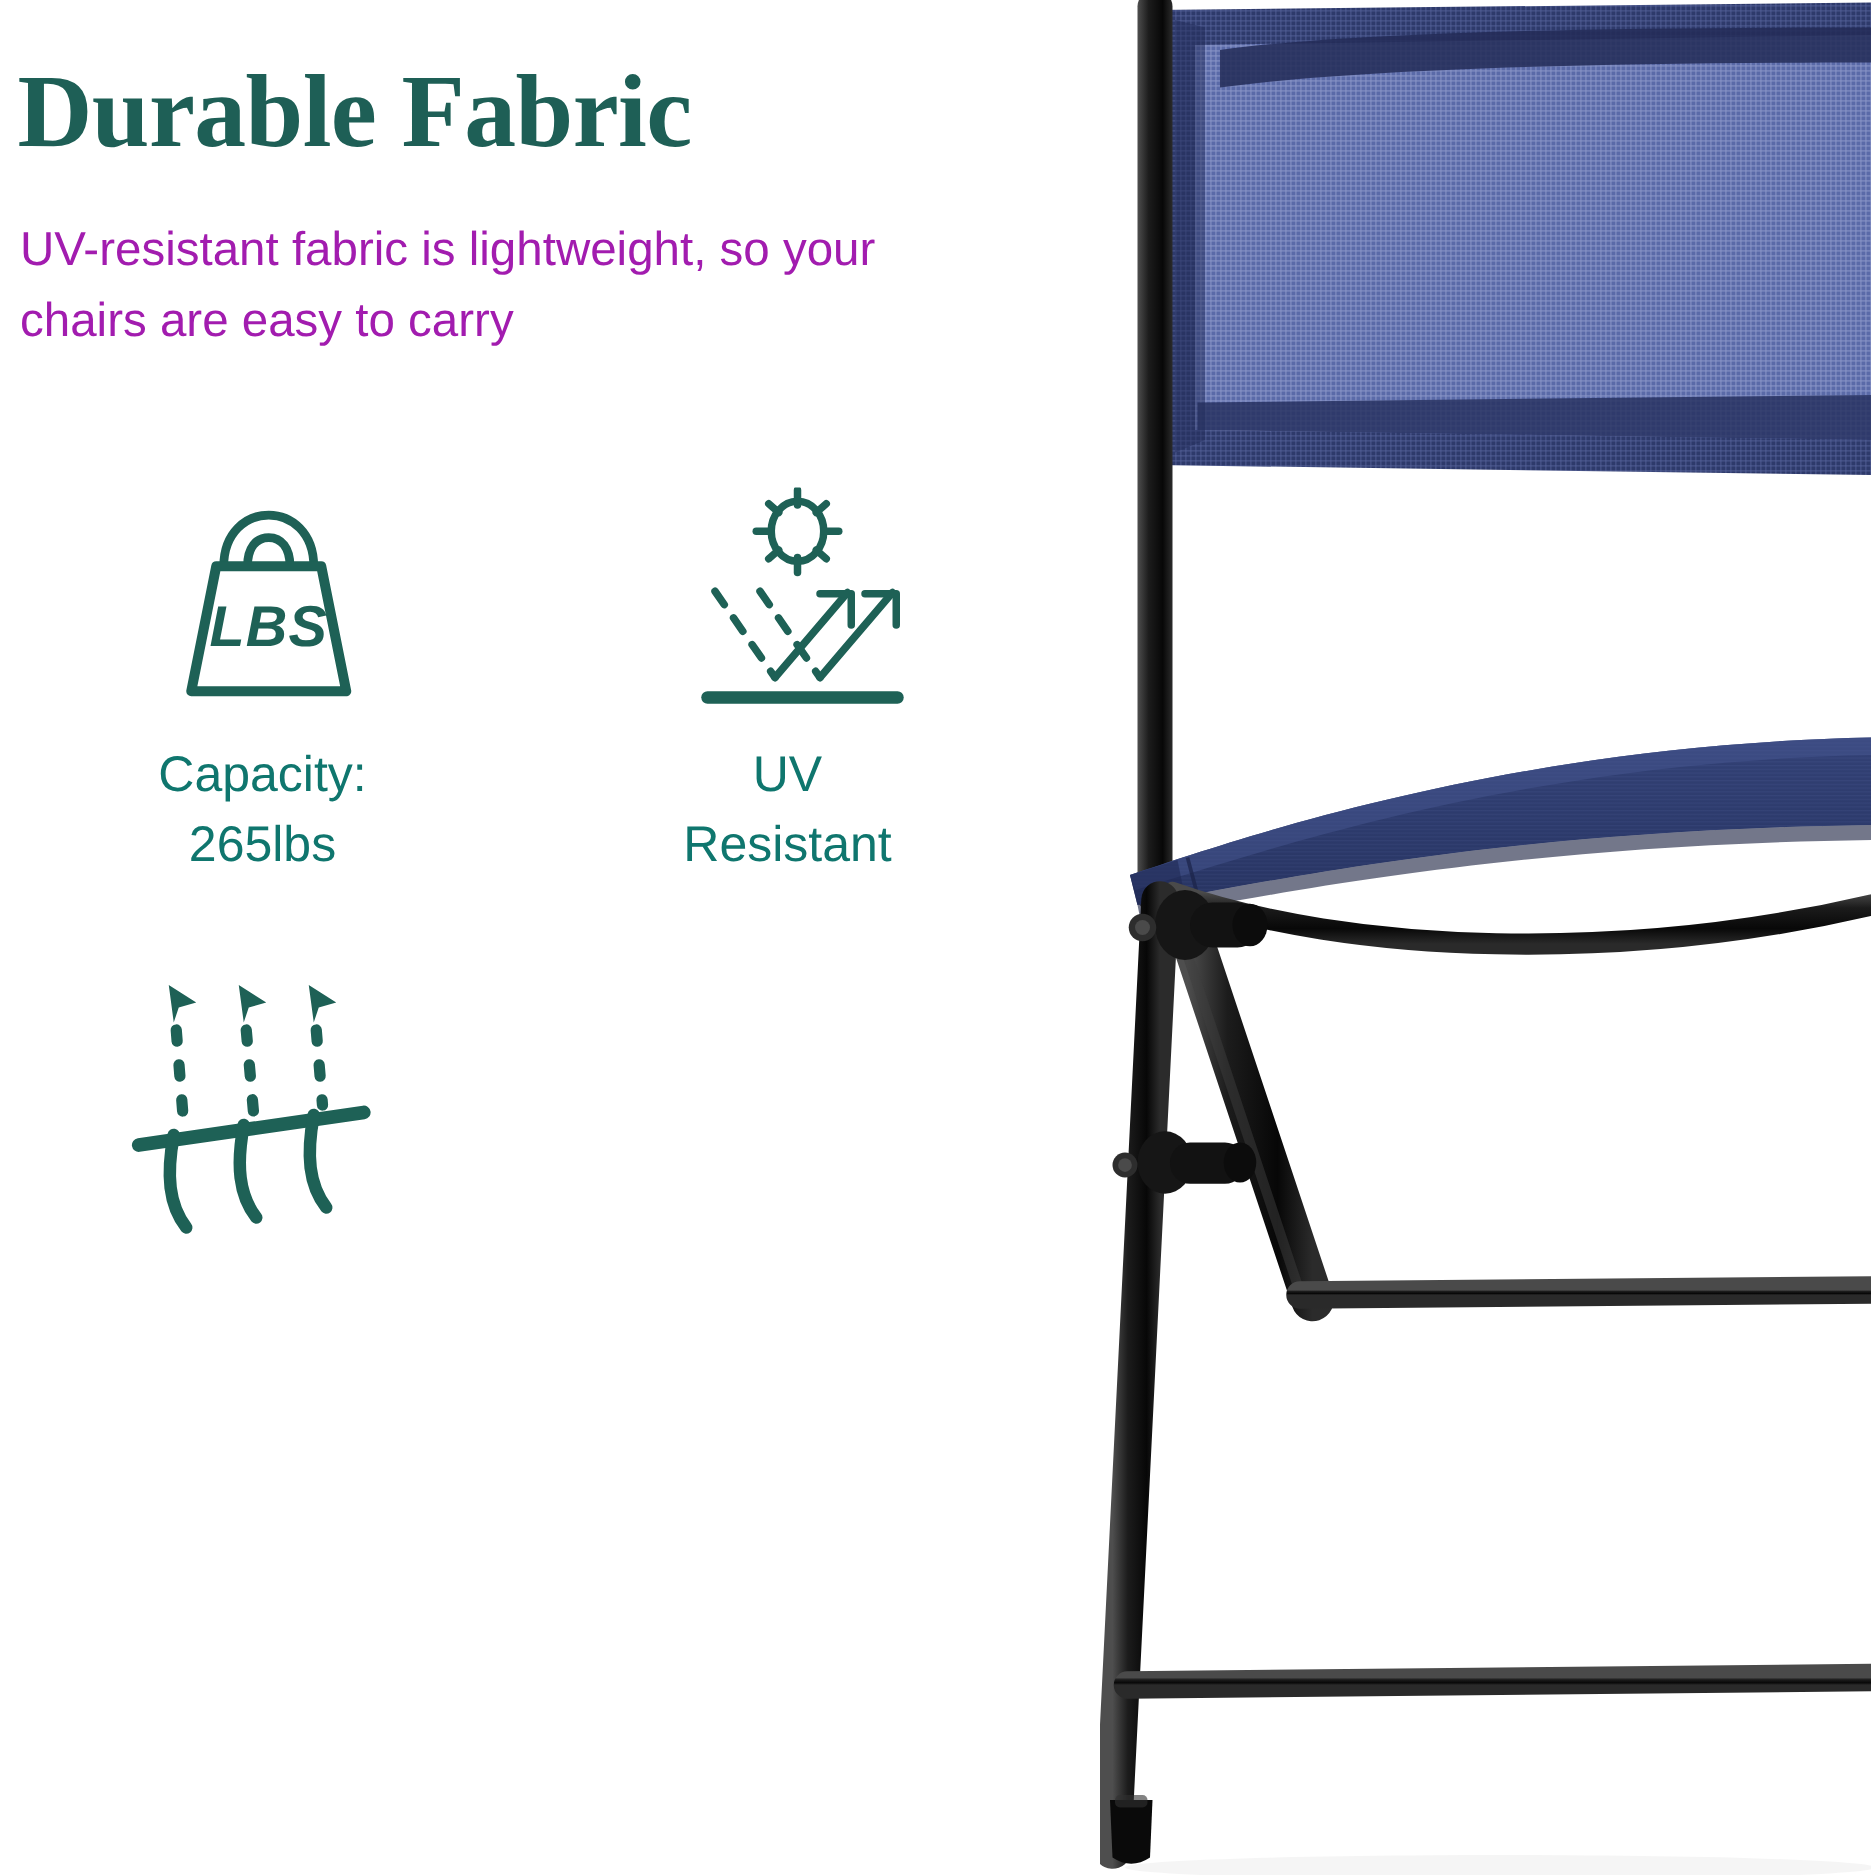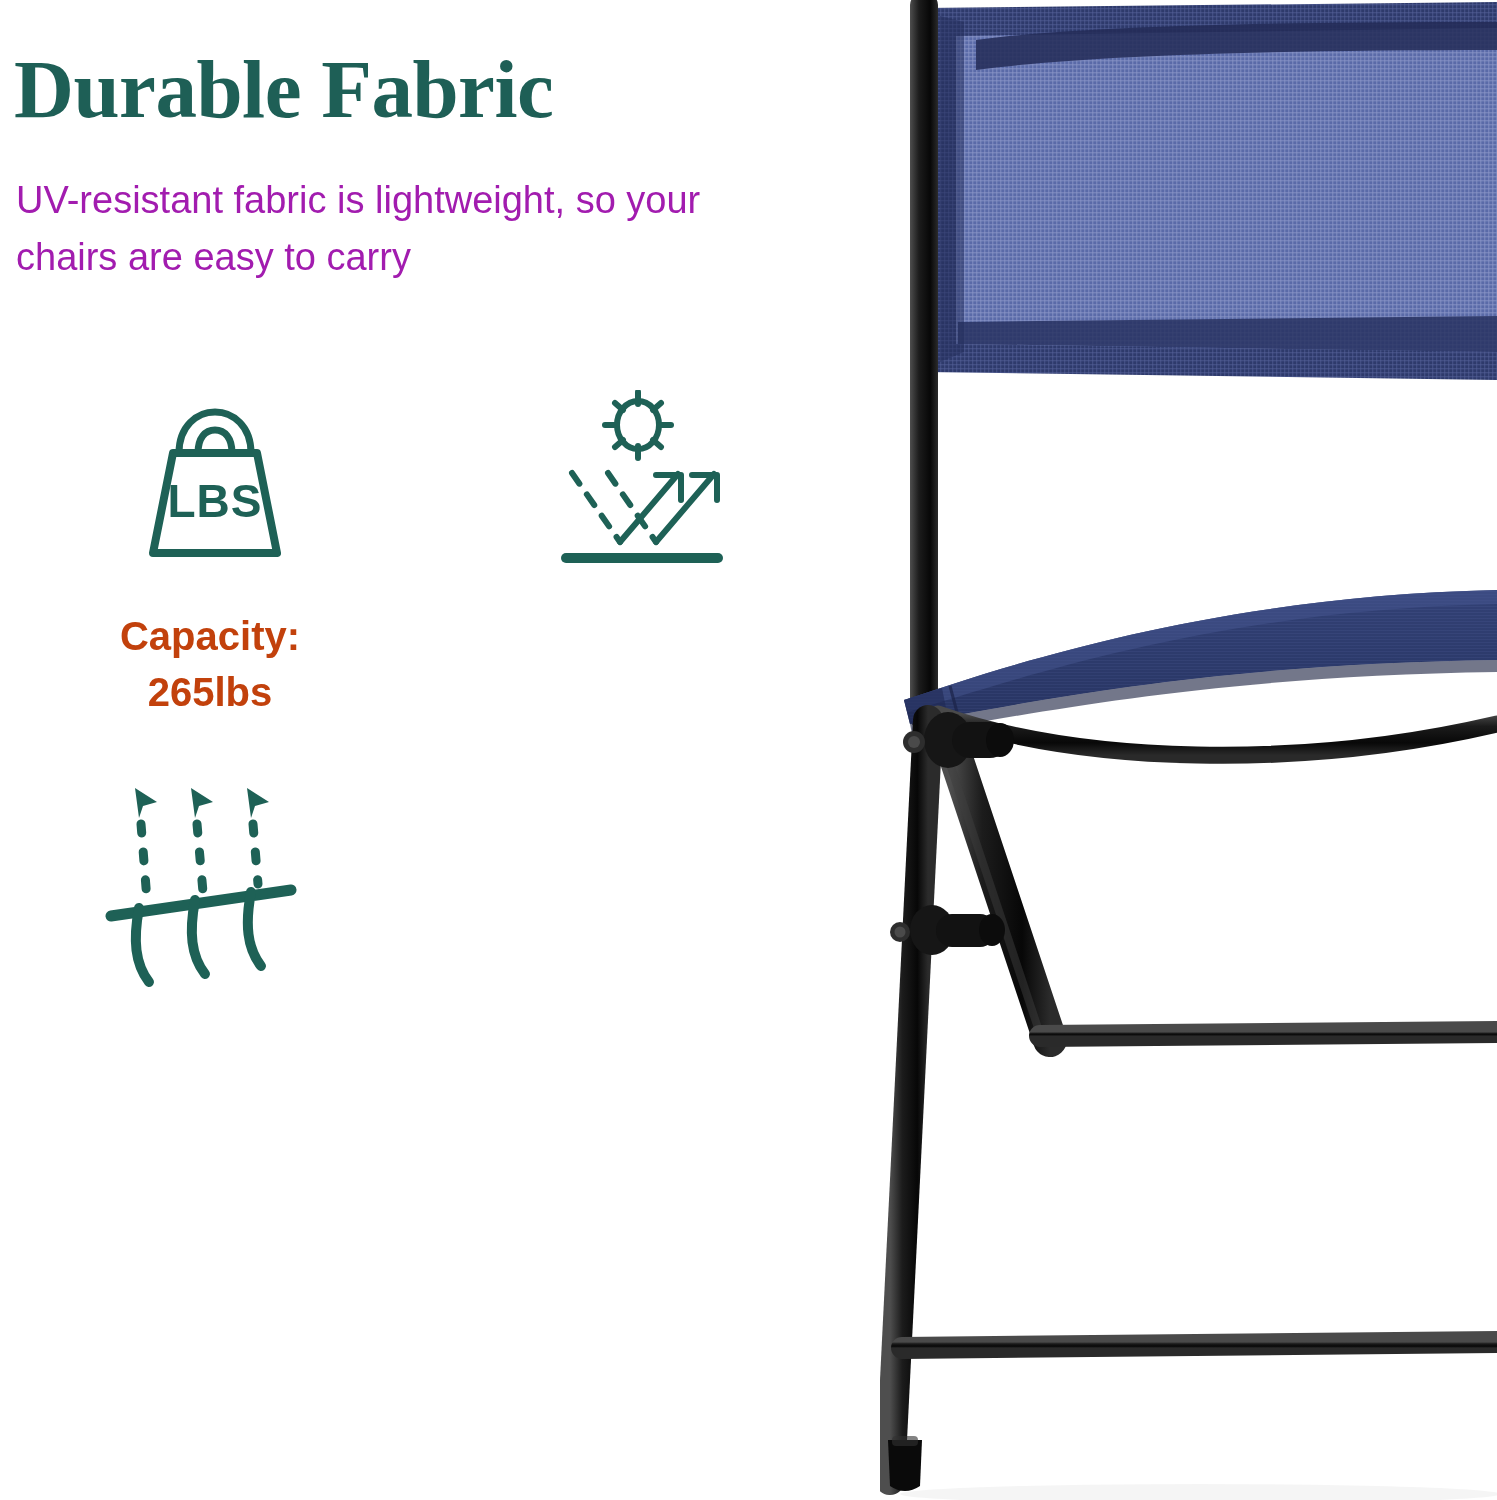--- a/index.html
+++ b/index.html
@@ -67,30 +67,30 @@
     flex-direction: column;
     align-items: center;
   }
   .feature-icon {
     display: flex;
     align-items: center;
     justify-content: center;
     height: 190px;
   }
   .feature-label {
-    margin-top: 28px;
+    margin-top: 12px;
     text-align: center;
     font-family: "Liberation Sans", sans-serif;
-    font-weight: 700;
+    font-weight: 400;
     font-size: 40px;
     line-height: 56px;
-    color: #c2410c;
+    color: #0f766e;
     white-space: pre-line;
   }
-  #feature-capacity .feature-icon { padding-left: 10px; }
+  #feature-capacity .feature-icon { padding-left: 10px; font-style: italic; }
   #feature-uv .feature-icon { padding-left: 16px; }
   #feature-breathable { margin-top: 48px; }
   #feature-breathable .feature-icon { height: 230px; padding-left: 0px; }
   #feature-mesh { margin-top: 18px; }
   #feature-mesh .feature-icon { height: 290px; }
 
   
   .mesh-swatch {
     width: 268px;
     height: 268px;
@@ -172,20 +172,22 @@
             <g stroke="#1e6156" stroke-width="6" stroke-linecap="round" stroke-linejoin="round" fill="none">
               <path d="M82 152 L140 84"></path>
               <path d="M118 85 L143 85 L143 110"></path>
               <path d="M118 152 L176 84"></path>
               <path d="M154 85 L179 85 L179 110"></path>
             </g>
 
             <line x1="28" y1="168" x2="180" y2="168" stroke="#1e6156" stroke-width="10" stroke-linecap="round"></line>
           </svg>
         </div>
+        <div class="feature-label">UV
+Resistant</div>
       </div>
 
       <div class="feature" id="feature-breathable">
         <div class="feature-icon">
           <svg width="230" height="230" viewBox="0 0 230 230" fill="none" xmlns="http://www.w3.org/2000/svg">
 
             <g fill="#1e6156">
               <path d="M40 20 L62 34 L48 38 L44 50 Z"></path>
               <path d="M96 20 L118 34 L104 38 L100 50 Z"></path>
               <path d="M152 20 L174 34 L160 38 L156 50 Z"></path>

